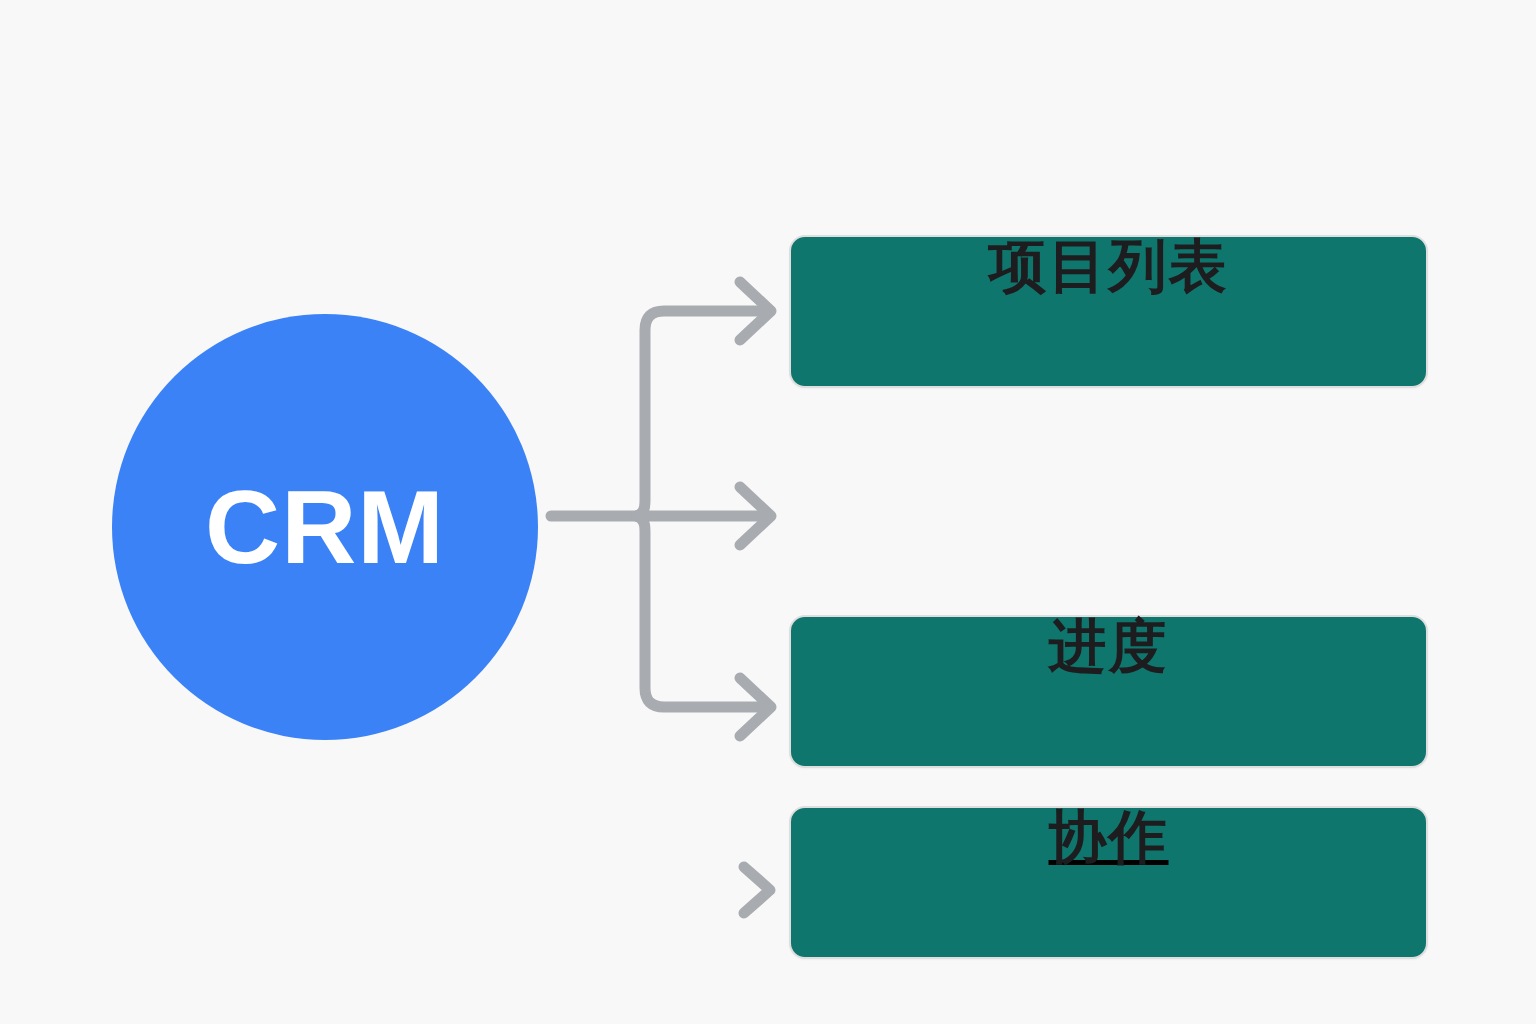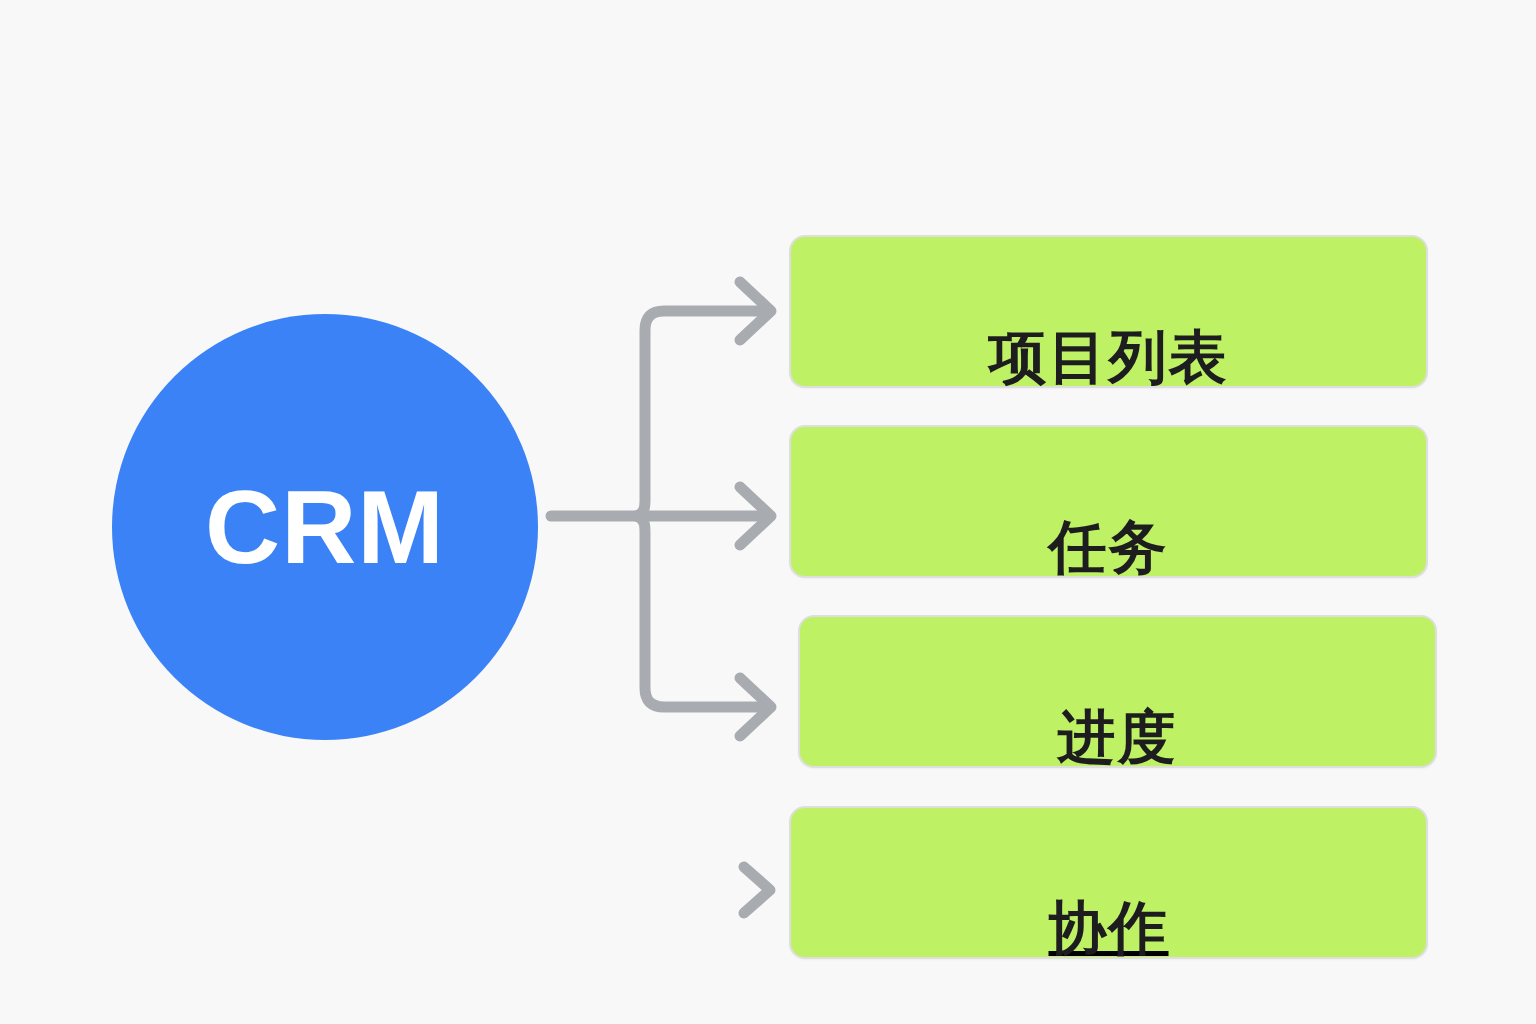--- a/index.html
+++ b/index.html
@@ -67,40 +67,40 @@
     pointer-events: none;
   }
 
   
   .node-box {
     position: absolute;
     left: 789px;
     width: 639px;
     height: 153px;
     box-sizing: border-box;
-    background: #bef264;
+    background: #0f766e;
     border: 2px solid #dedede;
     border-radius: 16px;
     display: flex;
-    align-items: flex-end;
+    align-items: flex-start;
     justify-content: center;
     box-shadow: 0 1px 2px rgba(0,0,0,0.04);
   }
   .node-label {
     font-size: 58px;
     font-weight: bold;
     color: #1d1d1f;
     letter-spacing: 2px;
     line-height: 1;
     white-space: nowrap;
     user-select: none;
   }
   #node-0 { top: 235px; }
   #node-1 { top: 425px; }
-  #node-2 { top: 615px; margin-left: 9px; }
+  #node-2 { top: 615px; }
   #node-3 { top: 806px; text-decoration: underline; }
 </style>
 </head>
 <body>
 
 <div id="canvas">
 
 
   <svg id="connectors" viewBox="0 0 1536 1024" width="1536" height="1024" xmlns="http://www.w3.org/2000/svg">
     <g fill="none" stroke="#a8abb0" stroke-width="11" stroke-linecap="round" stroke-linejoin="round">
@@ -121,23 +121,20 @@
   </svg>
 
   <div id="hub">
     <span id="hub-label">CRM</span>
   </div>
 
   <div class="node-box" id="node-0">
     <span class="node-label">项目列表</span>
   </div>
 
-  <div class="node-box" id="node-1">
-    <span class="node-label">任务</span>
-  </div>
 
   <div class="node-box" id="node-2">
     <span class="node-label">进度</span>
   </div>
 
   <div class="node-box" id="node-3">
     <span class="node-label">协作</span>
   </div>
 
 </div>

